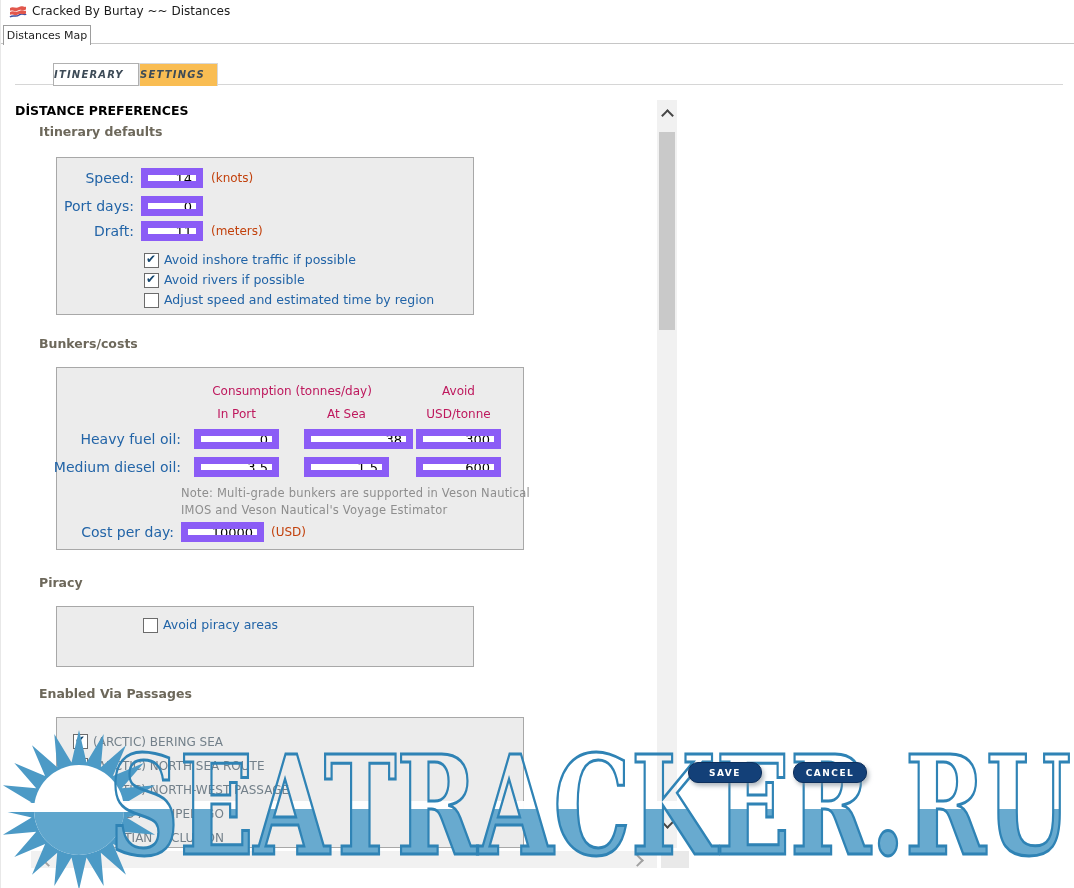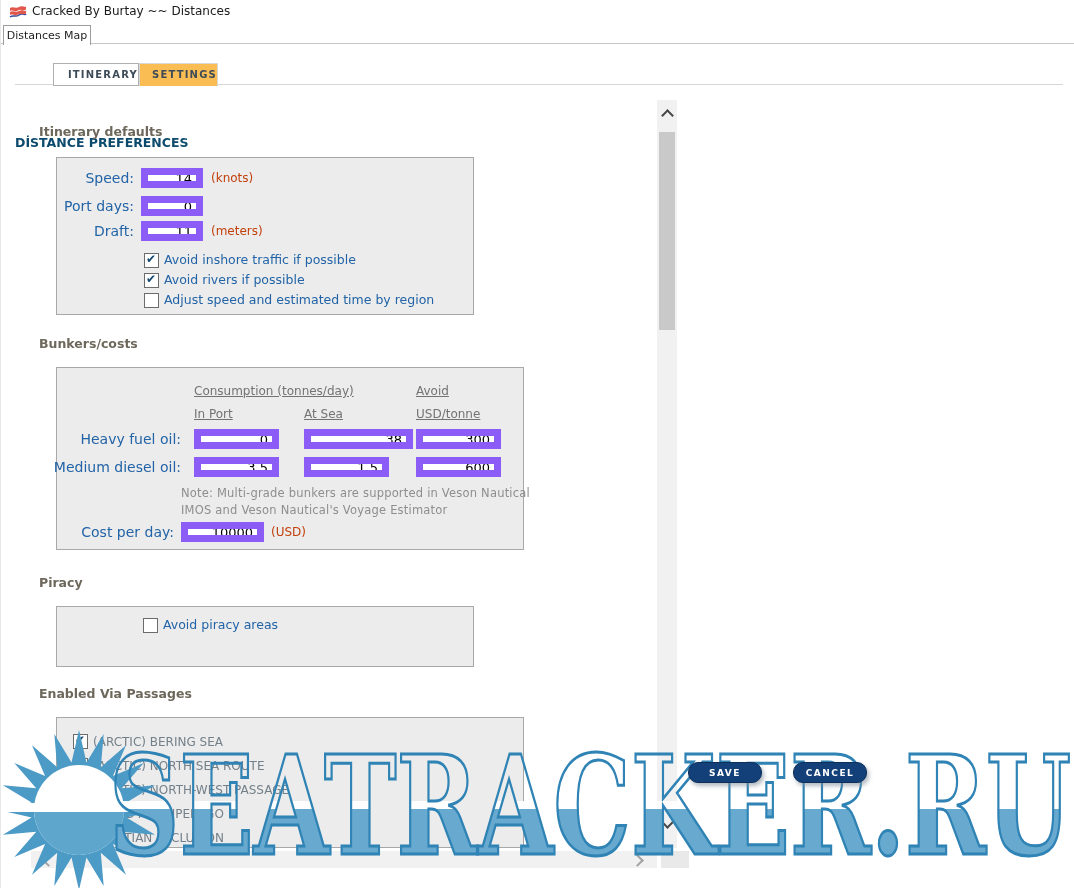--- a/index.html
+++ b/index.html
@@ -9,33 +9,33 @@
   .titlebar{position:absolute;left:0;top:0;width:100%;height:24px;background:#ffffff;}
   .app-title{position:absolute;left:31px;top:4px;font-size:12px;color:#1a1a1a;white-space:nowrap;}
   .app-icon{position:absolute;left:8px;top:5px;width:18px;height:14px;}
   
   .strip-line{position:absolute;left:0;top:43px;width:100%;height:1px;background:#c6c6c6;}
   .wtab{position:absolute;left:2px;top:25px;width:86px;height:19px;background:#ffffff;
         border:1px solid #9d9d9d;border-bottom:none;font-size:11px;color:#1f1f1f;
         text-align:center;line-height:19px;z-index:2;}
   
   .inner-line{position:absolute;left:14px;top:84px;width:1048px;height:1px;background:#d6d6d6;}
-  .itab{position:absolute;top:63px;height:21px;line-height:21px;text-align:right;
-        font-size:10px;font-weight:bold;letter-spacing:1.2px;color:#3d4b57;z-index:2;}
+  .itab{position:absolute;top:63px;height:21px;line-height:21px;text-align:left;
+        font-size:10px;font-weight:bold;letter-spacing:1.2px;color:#3d4b57;z-index:2;font-style:italic;}
   .itab.inactive{left:52px;width:84px;background:#ffffff;border:1px solid #b0b0b0;}
   .itab.active{left:138px;width:77px;background:#f9bd53;border:1px solid #d8d8d8;border-bottom:none;height:22px;}
   
-  .page-title{position:absolute;left:14px;top:103px;font-size:12.5px;font-weight:bold;color:#0c4a6e;white-space:nowrap;margin-top:32px;}
+  .page-title{position:absolute;left:14px;top:103px;font-size:12.5px;font-weight:bold;color:#000000;white-space:nowrap;}
   .sec-h{position:absolute;left:38px;font-size:12.5px;font-weight:bold;color:#6d685b;white-space:nowrap;}
   
   .gbox{position:absolute;left:55px;background:#ececec;border:1px solid #a8a8a8;box-sizing:border-box;}
   
   .flabel{position:absolute;font-size:14px;color:#2264a7;text-align:right;white-space:nowrap;height:20px;line-height:20px;}
   .unit{position:absolute;font-size:12px;color:#c2410c;height:20px;line-height:20px;white-space:nowrap;}
-  .ghead{position:absolute;font-size:12px;color:#737373;white-space:nowrap;text-decoration:underline;}
+  .ghead{position:absolute;font-size:12px;color:#be185d;text-align:center;white-space:nowrap;}
   .note{position:absolute;font-size:11.5px;color:#8e8e8e;letter-spacing:.2px;white-space:nowrap;}
   
   .tin{position:absolute;height:20px;border:7px solid #8b5cf6;background:#ffffff;color:#000;
        font-family:"DejaVu Sans","Liberation Sans",sans-serif;font-size:13px;text-align:right;
        padding:0 4px 0 0;box-sizing:border-box;}
   
   .cb{position:absolute;width:13px;height:13px;background:#ffffff;border:1px solid #6b6b6b;box-sizing:content-box;}
   .cb.checked::after{content:"✔";position:absolute;left:1px;top:-2px;font-size:12px;font-weight:bold;color:#14466f;}
   .cb-label{position:absolute;font-size:12.5px;height:16px;line-height:16px;white-space:nowrap;}
   .cb-label.blue{color:#2264a7;}

